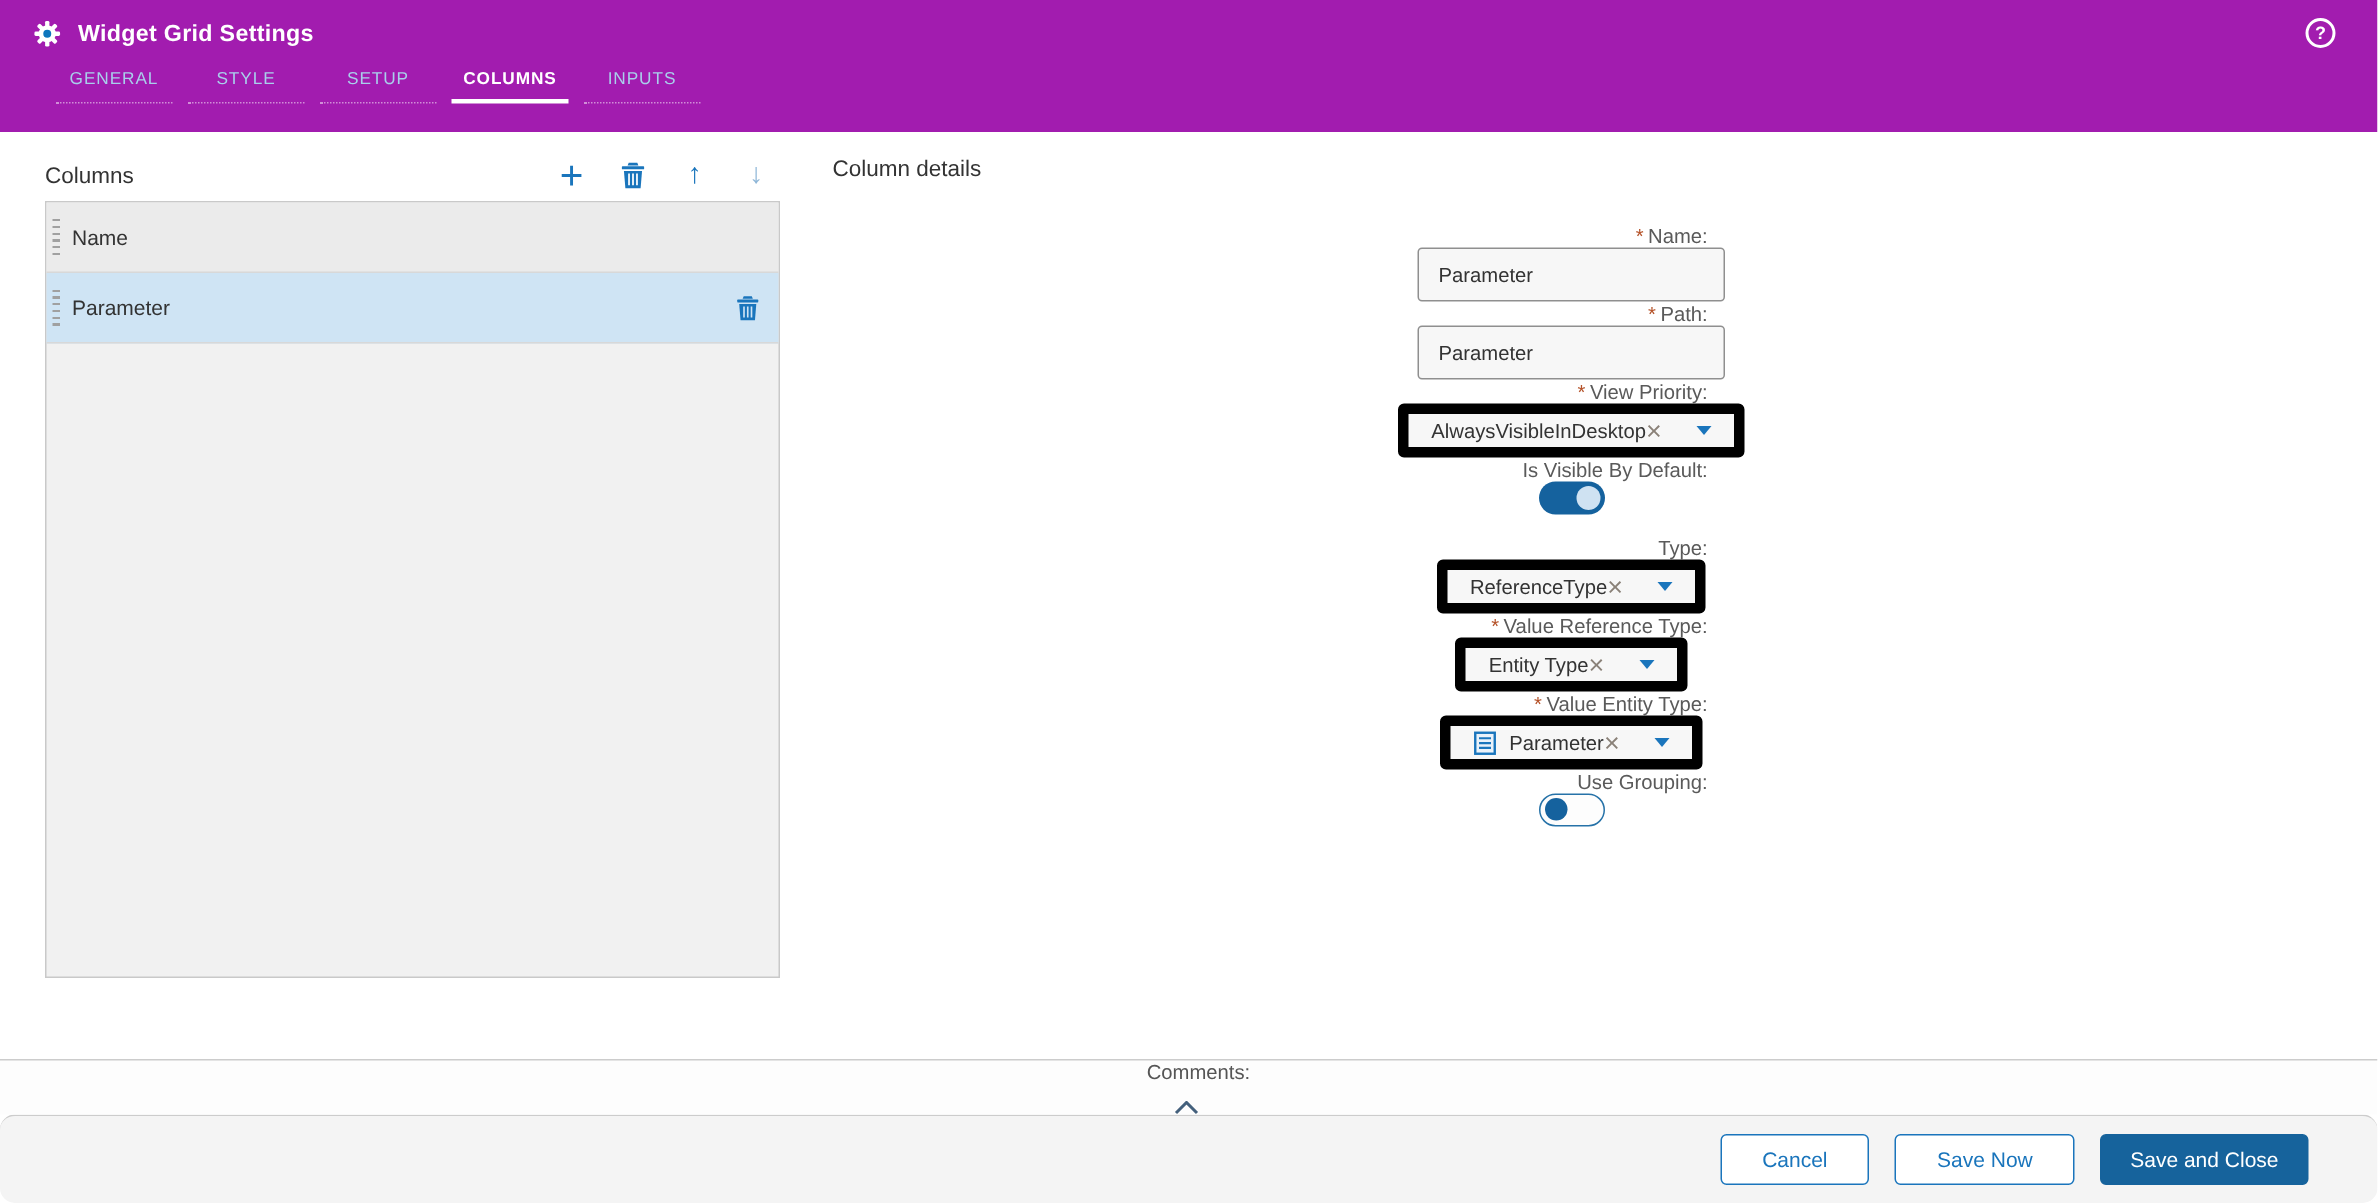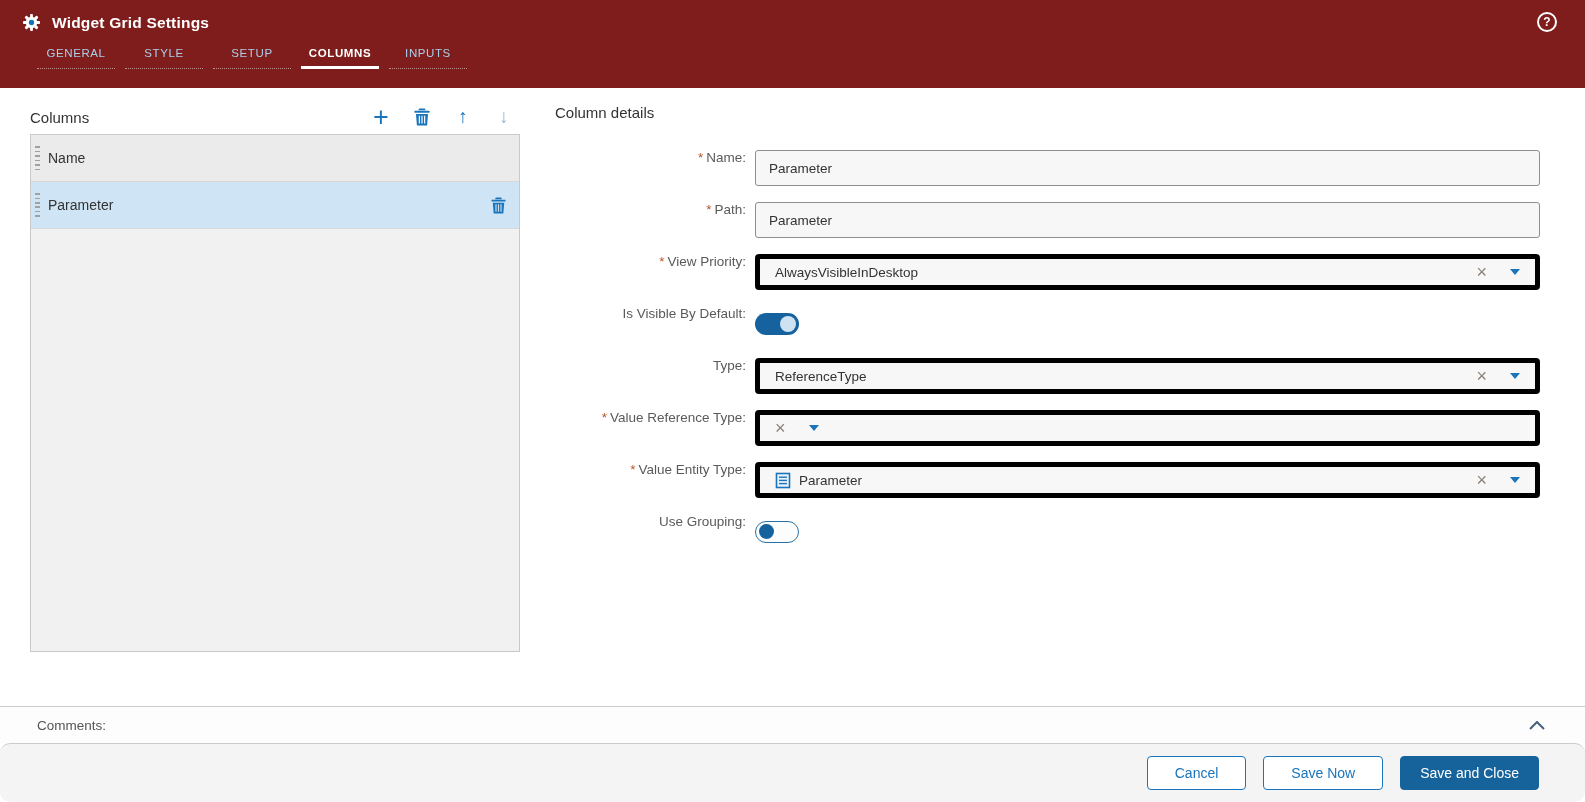--- a/index.html
+++ b/index.html
@@ -5,21 +5,21 @@
   * { box-sizing: border-box; margin: 0; padding: 0; }
   html, body { width: 1585px; height: 802px; }
   body {
     font-family: "Liberation Sans", sans-serif;
     background: #fff;
     position: relative;
     overflow: hidden;
   }
 
   
-  .header { position: absolute; top: 0; left: 0; width: 100%; height: 88px; background: #7f1d1d; }
+  .header { position: absolute; top: 0; left: 0; width: 100%; height: 88px; background: #a21caf; }
   .header-top { display: flex; align-items: center; gap: 11px; padding: 13px 0 0 22px; }
   .app-title { color: #fff; font-size: 15.5px; font-weight: 600; letter-spacing: .2px; }
   .help-btn {
     position: absolute; top: 12px; right: 28px; width: 20px; height: 20px;
     border: 2px solid #fff; border-radius: 50%; color: #fff; font-size: 12px; font-weight: 700;
     display: flex; align-items: center; justify-content: center; cursor: pointer;
   }
   .tabs { display: flex; gap: 10px; margin: 15px 0 0 37px; }
   .tab {
     width: 78px; text-align: center; font-size: 11.5px; letter-spacing: .6px;
@@ -48,51 +48,51 @@
     position: absolute; left: 4px; top: 11px; width: 5px; height: 25px;
     background: repeating-linear-gradient(to bottom, #a0a0a0 0 1.5px, transparent 1.5px 4.5px);
     cursor: grab;
   }
   .row-delete { position: absolute; right: 13px; top: 15px; cursor: pointer; }
 
   
   .details-panel { position: absolute; left: 555px; top: 104px; width: 985px; }
   .details-title { font-size: 15px; color: #333; height: 26px; }
   .form { margin-top: 20px; }
-  .form-row { display: flex; height: 36px; margin-bottom: 16px; }
+  .form-row { display: flex; align-items: center; height: 36px; margin-bottom: 16px; flex-direction: column; }
   .form-label { width: 200px; text-align: right; font-size: 13.5px; color: #5a5a5a; padding-right: 9px; white-space: nowrap; }
   .req { color: #b5532a; margin-right: 3px; }
   .form-field { flex: 1; display: flex; align-items: center; }
 
   .text-input {
     width: 100%; height: 36px; background: #f7f7f7; border: 1px solid #8f8f8f; border-radius: 3px;
     font-family: inherit; font-size: 13.5px; color: #333; padding: 0 13px;
   }
   .dropdown {
-    width: 100%; height: 36px; background: #f7f7f7; border: 5px solid #000000; border-radius: 4px;
+    width: 100%; height: 36px; background: #f7f7f7; border: 7px solid #000000; border-radius: 4px;
     display: flex; align-items: center; padding: 0 15px; cursor: pointer;
   }
   .dd-value { flex: 1; font-size: 13.5px; color: #333; display: flex; align-items: center; gap: 8px; }
   .dd-clear { color: #8a8178; font-size: 18px; line-height: 1; cursor: pointer; margin-right: 23px; }
   .dd-arrow {
     width: 0; height: 0; border-left: 5.5px solid transparent; border-right: 5.5px solid transparent;
     border-top: 6.5px solid #1a75bc; cursor: pointer;
   }
 
   .toggle { position: relative; width: 44px; height: 22px; border-radius: 11px; cursor: pointer; }
   .toggle.on { background: #15629e; }
   .toggle.on .knob { position: absolute; right: 3px; top: 3px; width: 16px; height: 16px; border-radius: 50%; background: #cfe2f2; }
   .toggle.off { background: #fdfdfd; border: 1px solid #2672a8; }
   .toggle.off .knob { position: absolute; left: 3px; top: 2px; width: 15px; height: 15px; border-radius: 50%; background: #15629e; }
 
   
   .comments-bar {
     position: absolute; left: 0; top: 706px; width: 100%; height: 37px;
     border-top: 1px solid #cccccc; background: #fdfdfd;
-    display: flex; align-items: center; padding: 0 24px 0 37px;
+    display: flex; align-items: center; padding: 0 24px 0 37px; flex-direction: column;
   }
   .comments-label { font-size: 13.5px; color: #555; flex: 1; }
   .collapse-btn { cursor: pointer; margin-right: 16px; display: flex; }
 
   
   .footer {
     position: absolute; left: 0; top: 743px; width: 100%; height: 59px;
     background: #f4f4f4; border-top: 1px solid #cccccc;
     display: flex; align-items: center; justify-content: flex-end; gap: 17px; padding-right: 46px; border-radius: 10px;
   }
@@ -244,20 +244,21 @@
         </div>
       </div>
     </div>
 
     <div class="form-row">
       <div class="form-label">
         <span class="req">*</span><span>Value Reference Type:</span>
       </div>
       <div class="form-field">
         <div class="dropdown">
+          <span class="dd-value">Entity Type</span>
           <span class="dd-clear">×</span>
           <span class="dd-arrow"></span>
         </div>
       </div>
     </div>
 
     <div class="form-row">
       <div class="form-label">
         <span class="req">*</span><span>Value Entity Type:</span>
       </div>

